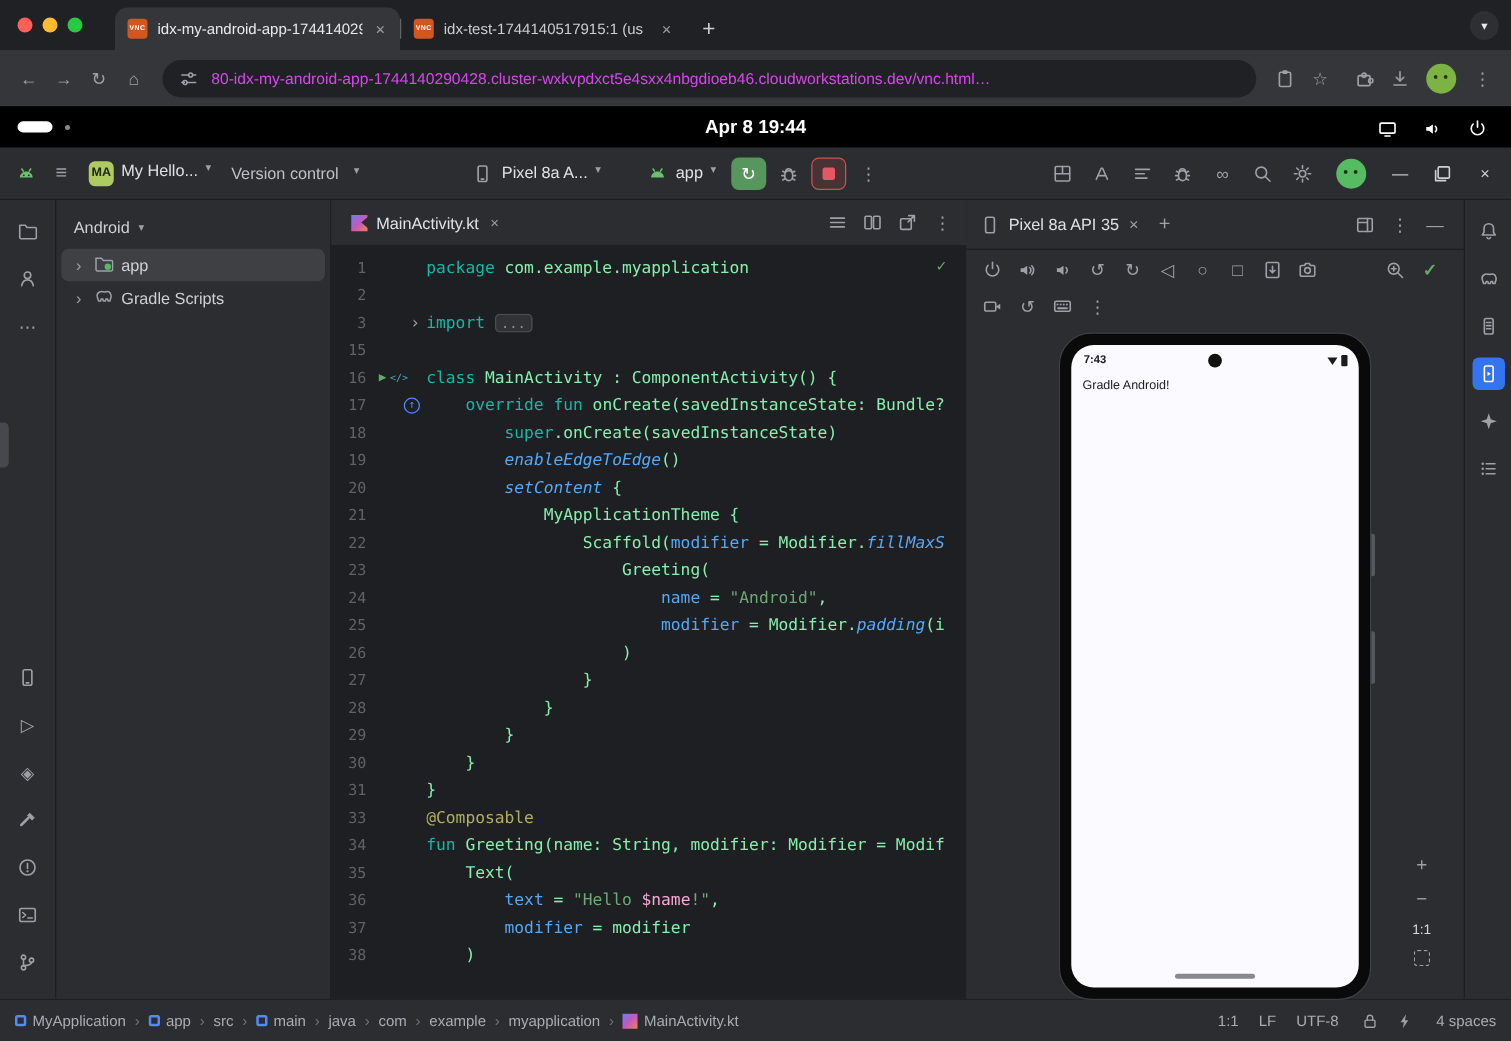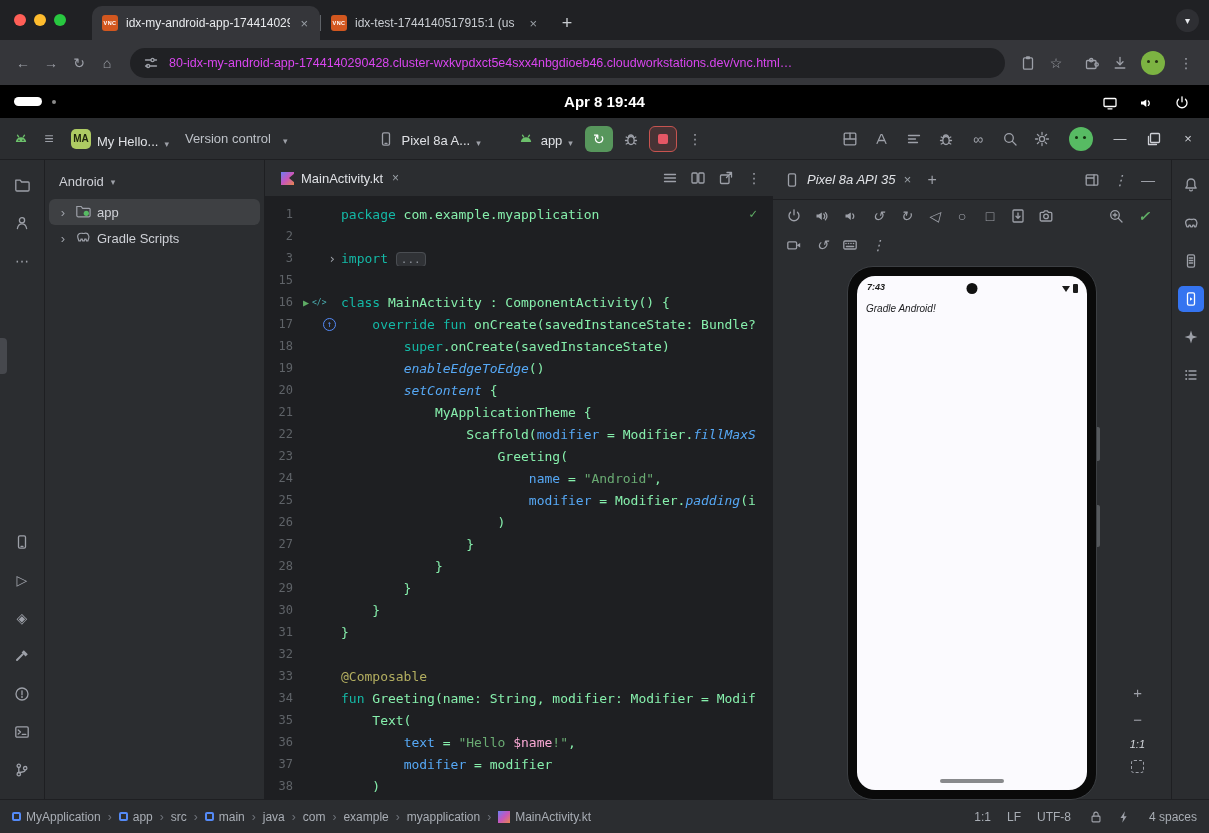--- a/index.html
+++ b/index.html
@@ -37,21 +37,21 @@
   .deskicons .icon { color:#fff; }
 
   
   .icon { width:26px; height:26px; display:inline-flex; align-items:center; justify-content:center; color:#9DA0A8; font-size:14px; border-radius:5px; flex:none; }
   .icon svg { width:16px; height:16px; stroke:currentColor; fill:none; stroke-width:1.3; stroke-linecap:round; stroke-linejoin:round; }
   .icon.green { color:#5FAD65; font-weight:bold; }
   .icon.active-tool { background:#3574F0; color:#fff; }
 
   
   .stoolbar { height:42px; background:#2B2D30; border-bottom:1px solid #1E1F22; display:flex; align-items:center; padding:0 8px; gap:2px; }
-  .widget { display:flex; align-items:flex-end; gap:6px; padding:4px 7px; border-radius:6px; color:#DFE1E5; font-size:13px; white-space:nowrap; }
+  .widget { display:flex; align-items:flex-start; gap:6px; padding:4px 7px; border-radius:6px; color:#DFE1E5; font-size:13px; white-space:nowrap; }
   .chev { font-size:9px; color:#9DA0A8; }
   .badge { width:20px; height:20px; border-radius:5px; background:#AECB63; color:#20260E; font-size:10px; font-weight:bold; display:flex; align-items:center; justify-content:center; }
   .vcs { color:#BDC1C7;gap:12px; }
   .runbtn { width:28px; height:26px; border-radius:6px; background:#57965C; color:#fff; display:flex; align-items:center; justify-content:center; font-size:14px; margin:0 3px; }
   .stopbtn { width:28px; height:26px; border-radius:6px; border:1px solid #C75450; background:rgba(199,84,80,.18); display:flex; align-items:center; justify-content:center; margin:0 3px; }
   .stopbtn .sq { width:10px; height:10px; background:#E55765; border-radius:2px; }
   .savatar { width:24px; height:24px; border-radius:50%; background:#57BB63; position:relative; margin:0 8px; }
   .savatar:before { content:""; position:absolute; left:6px; top:9px; width:3px; height:3px; border-radius:50%; background:#14310f; box-shadow:8px 0 0 #14310f; }
   .rightcluster { margin-left:auto; display:flex; align-items:center; gap:6px; }
   .wctrls .icon { color:#CED0D6; font-size:13px; }
@@ -86,21 +86,21 @@
   .codeline { white-space:pre; flex:1; min-width:0; overflow:hidden; }
   .runarrow { color:#5FAD65; font-size:10px; }
   .previewico { color:#4BAFB2; font-size:8px; font-family:"DejaVu Sans Mono",monospace; }
   .foldarrow { color:#9DA0A8; font-size:13px; margin-left:auto; padding-right:5px; }
   .ovr { width:13px; height:13px; border:1px solid #548AF7; border-radius:50%; color:#548AF7; font-size:9px; line-height:11px; text-align:center; margin-left:auto; margin-right:5px; }
   .inspect { position:absolute; top:9px; right:16px; color:#5FAD65; font-size:13px; font-weight:bold; }
   .tk-k{color:#14b8a6} .tk-p{color:#86efac} .tk-str{color:#6AAB73} .tk-ann{color:#B3AE60}
   .tk-named{color:#56A8F5} .tk-ext{color:#56A8F5;font-style:italic} .tk-var{color:#f9a8d4}
   .tk-fold{background:#303236;border:1px solid #4A4D52;border-radius:4px;padding:0 4px;color:#8C9199;font-size:11px}
 
-  .dpanel { width:399px; background:#2B2D30; border-right:1px solid #1E1F22; display:flex; flex-direction:column; position:relative;font-style:italic; }
+  .dpanel { width:399px; background:#2B2D30; border-right:1px solid #1E1F22; display:flex; flex-direction:column; position:relative; }
   .dtabbar { height:40px; border-bottom:1px solid #1E1F22; display:flex; align-items:center; padding:0 10px; gap:6px; color:#DFE1E5; font-size:13px; }
   .dtabactions { margin-left:auto; display:flex; gap:2px; align-items:center; }
   .dtoolbar { display:flex; align-items:center; padding:3px 8px 0; gap:2px; }
   .dtoolbar .rgt { margin-left:auto; display:flex; gap:2px; margin-right:6px; }
   .darea { flex:1; position:relative; }
   .phone { position:absolute; left:74px; top:8px; width:250px; height:534px; background:#0A0A0A; border:1px solid #3C3F43; border-radius:26px; padding:9px; }
   .pbtn { position:absolute; right:-4px; width:3px; background:#55585C; border-radius:0 2px 2px 0; }
   .pscreen { width:100%; height:100%; background:#FBFAFE; border-radius:18px; position:relative; overflow:hidden; }
   .pclock { position:absolute; left:10px; top:6px; font-size:9px; font-weight:bold; color:#1b1b1b; }
   .phole { position:absolute; left:50%; top:7px; width:11px; height:11px; background:#111; border-radius:50%; transform:translateX(-50%); }
@@ -546,25 +546,20 @@
             <span class="ln">30</span>
             <span class="gut"></span>
             <span class="codeline"><span class="tk-p">    }</span></span>
           </div>
           <div class="crow">
             <span class="ln">31</span>
             <span class="gut"></span>
             <span class="codeline"><span class="tk-p">}</span></span>
           </div>
           <div class="crow">
-            <span class="ln">32</span>
-            <span class="gut"></span>
-            <span class="codeline"></span>
-          </div>
-          <div class="crow">
             <span class="ln">33</span>
             <span class="gut"></span>
             <span class="codeline"><span class="tk-ann">@Composable</span></span>
           </div>
           <div class="crow">
             <span class="ln">34</span>
             <span class="gut"></span>
             <span class="codeline"><span class="tk-k">fun</span><span class="tk-p"> Greeting(name: String, modifier: Modifier = Modif</span></span>
           </div>
           <div class="crow">

